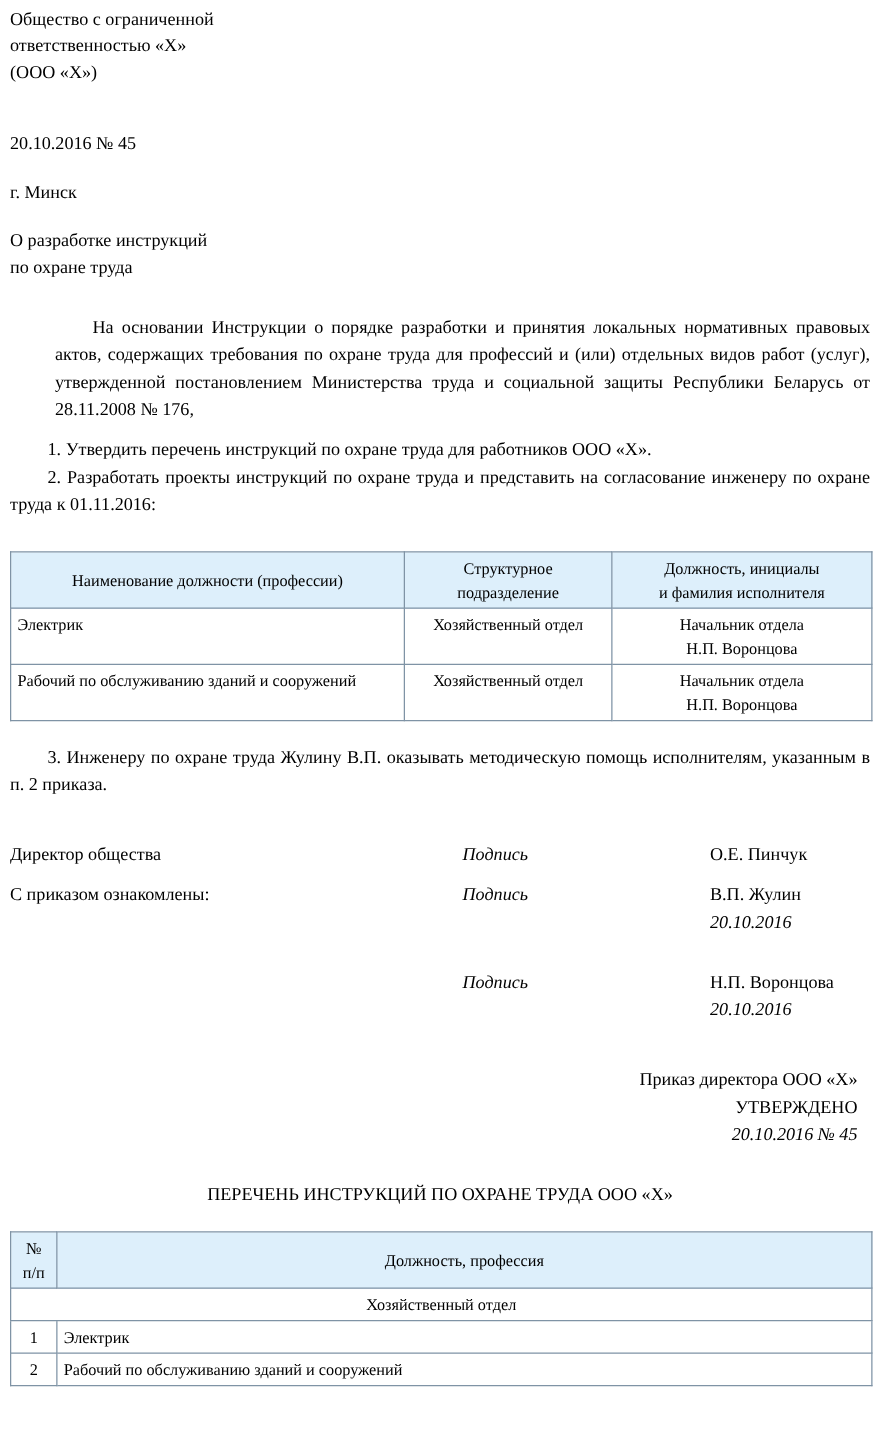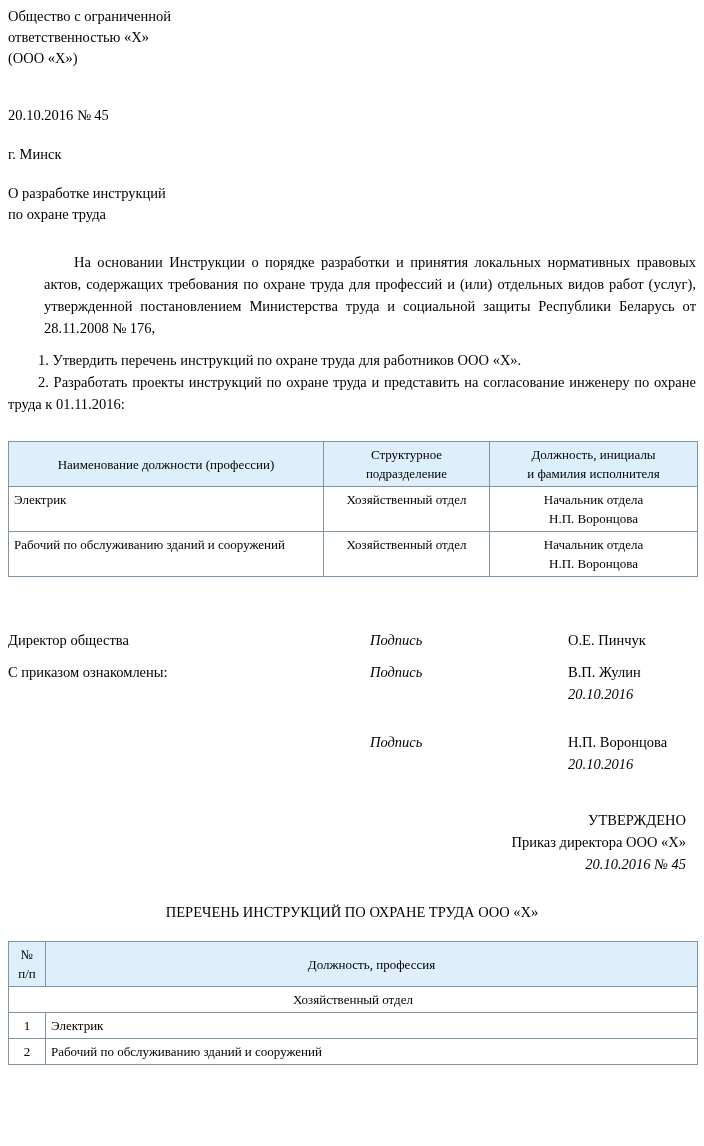--- a/index.html
+++ b/index.html
@@ -198,20 +198,21 @@
         <td class="td-center">
           <span>Начальник отдела</span><br>
           <span>Н.П. Воронцова</span>
         </td>
       </tr>
     </tbody>
   </table>
 
   <div class="spacer-md"></div>
 
+  <div class="item">3. Инженеру по охране труда Жулину В.П. оказывать методическую помощь исполнителям, указанным в п. 2 приказа.</div>
 
   <div class="spacer-xl"></div>
 
   <div>
 
     <div class="sig-row">
       <span class="sig-role">Директор общества</span>
       <span class="sig-word">Подпись</span>
       <span class="sig-name">О.Е. Пинчук</span>
     </div>
@@ -235,22 +236,22 @@
     </div>
     <div class="sig-row">
       <span class="sig-date">20.10.2016</span>
     </div>
 
   </div>
 
   <div class="spacer-xl"></div>
 
   <div class="approve">
+    <div>Приказ директора ООО «Х»</div>
     <div>УТВЕРЖДЕНО</div>
-    <div>Приказ директора ООО «Х»</div>
     <div class="it">20.10.2016 № 45</div>
   </div>
 
   <div class="spacer-lg"></div>
 
   <div class="center-title">ПЕРЕЧЕНЬ ИНСТРУКЦИЙ ПО ОХРАНЕ ТРУДА ООО «Х»</div>
 
   <div class="spacer-md"></div>
 
   <table class="doc-table">

